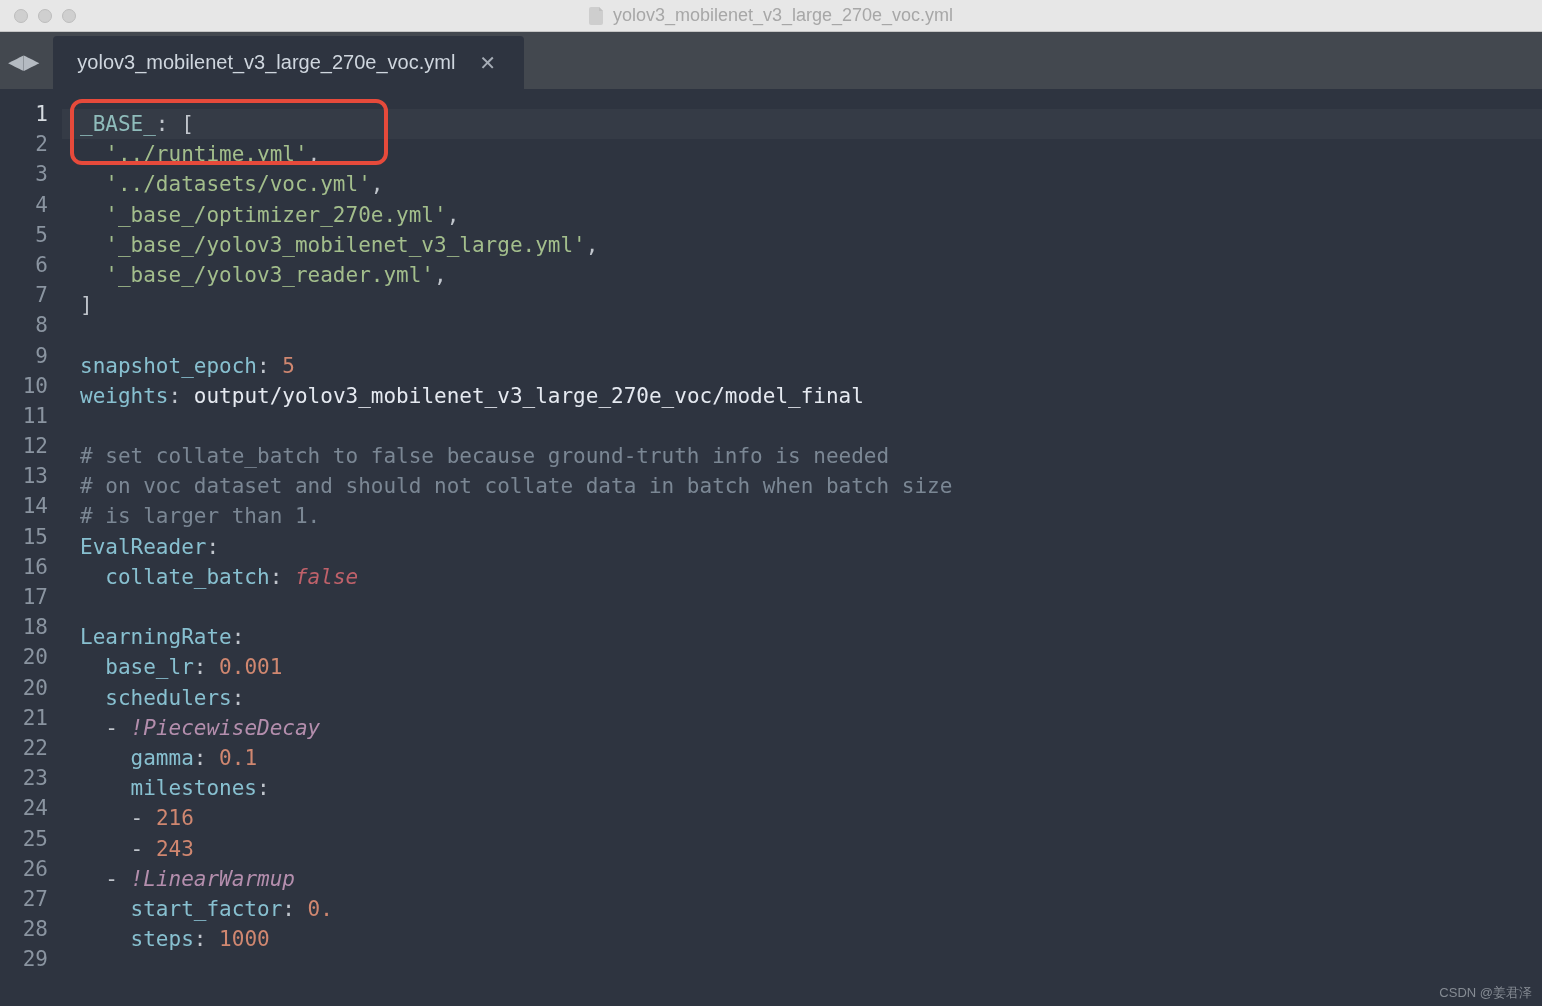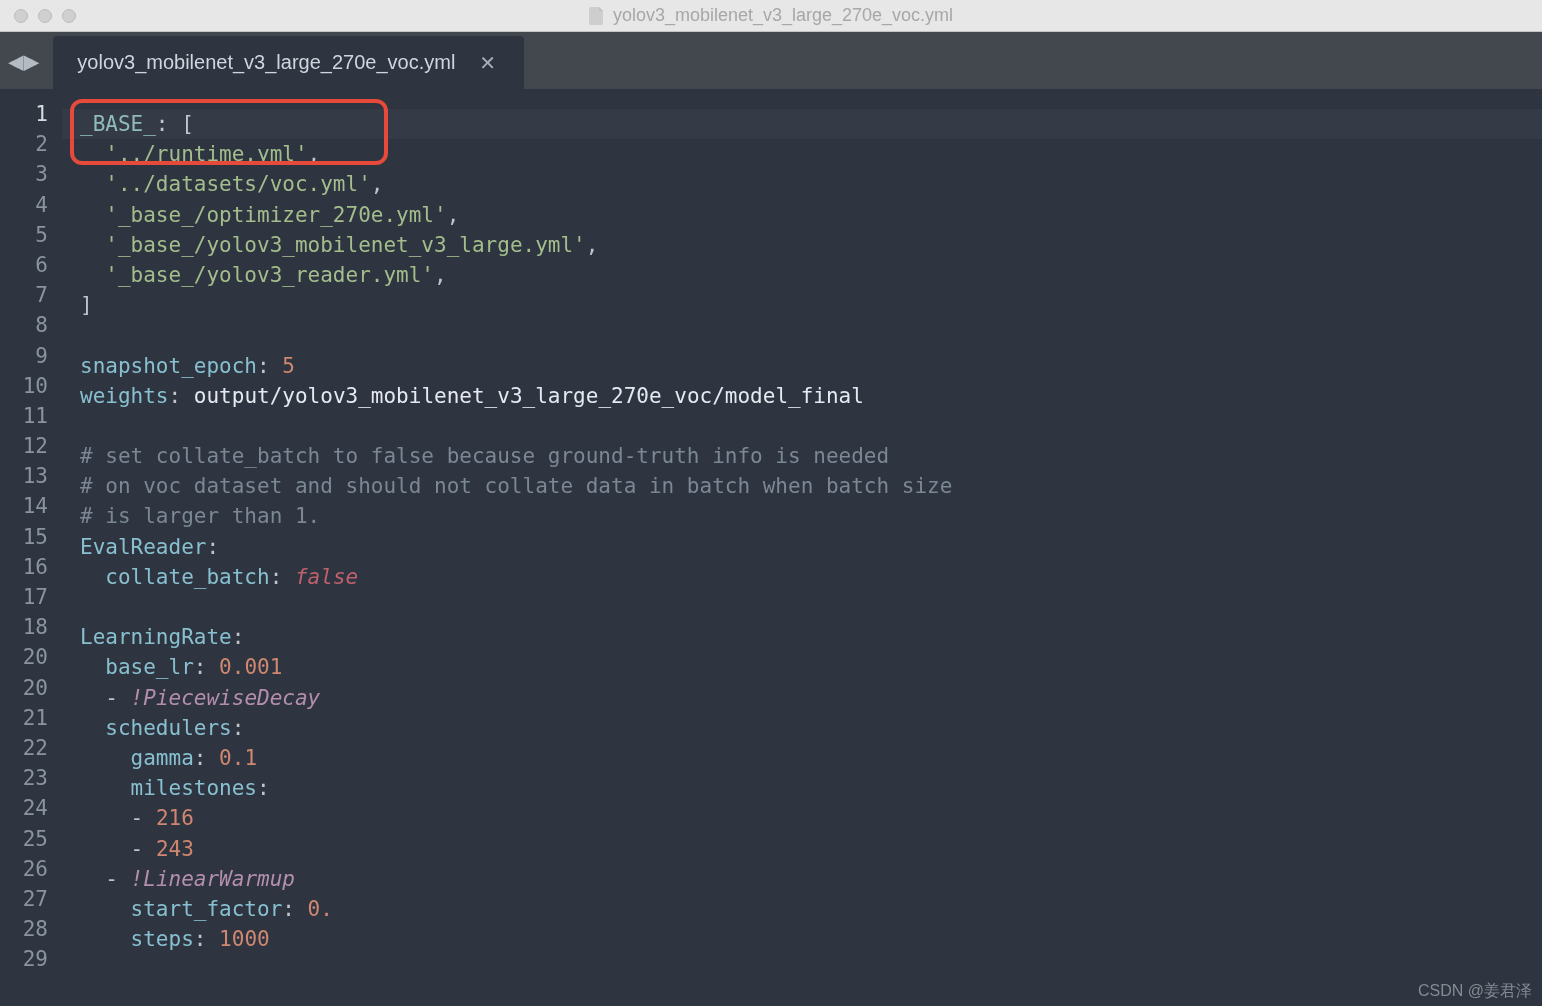--- a/index.html
+++ b/index.html
@@ -85,21 +85,21 @@
     left: 70px; top: 99px;
     width: 318px; height: 66px;
     border: 4px solid #e64a3b;
     border-radius: 12px;
     pointer-events: none;
     z-index: 5;
   }
 
   .watermark {
     position: absolute; bottom: 4px; right: 10px;
-    font-family: -apple-system, sans-serif; font-size: 16px;
+    font-family: -apple-system, sans-serif; font-size: 13px;
     color: #858b93;
   }
 </style>
 </head>
 <body>
 
 <div class="titlebar">
   <div class="traffic">
     <div class="dot"></div>
     <div class="dot"></div>
@@ -173,22 +173,22 @@
     <div class="line"><span class="key2">weights</span><span class="punct">: </span><span class="plain">output/yolov3_mobilenet_v3_large_270e_voc/model_final</span></div>
     <div class="line"></div>
     <div class="line"><span class="comment"># set collate_batch to false because ground-truth info is needed</span></div>
     <div class="line"><span class="comment"># on voc dataset and should not collate data in batch when batch size</span></div>
     <div class="line"><span class="comment"># is larger than 1.</span></div>
     <div class="line"><span class="key2">EvalReader</span><span class="punct">:</span></div>
     <div class="line"><span class="guide">  </span><span class="key2">collate_batch</span><span class="punct">: </span><span class="bool">false</span></div>
     <div class="line"></div>
     <div class="line"><span class="key2">LearningRate</span><span class="punct">:</span></div>
     <div class="line"><span class="guide">  </span><span class="key2">base_lr</span><span class="punct">: </span><span class="num">0.001</span></div>
+    <div class="line"><span class="guide">  </span><span class="key2">schedulers</span><span class="punct">:</span></div>
     <div class="line"><span class="guide">  </span><span class="dash">- </span><span class="tag">!PiecewiseDecay</span></div>
-    <div class="line"><span class="guide">  </span><span class="key2">schedulers</span><span class="punct">:</span></div>
     <div class="line"><span class="guide">    </span><span class="key2">gamma</span><span class="punct">: </span><span class="num">0.1</span></div>
     <div class="line"><span class="guide">    </span><span class="key2">milestones</span><span class="punct">:</span></div>
     <div class="line"><span class="guide">    </span><span class="dash">- </span><span class="num">216</span></div>
     <div class="line"><span class="guide">    </span><span class="dash">- </span><span class="num">243</span></div>
     <div class="line"><span class="guide">  </span><span class="dash">- </span><span class="tag">!LinearWarmup</span></div>
     <div class="line"><span class="guide">    </span><span class="key2">start_factor</span><span class="punct">: </span><span class="num">0.</span></div>
     <div class="line"><span class="guide">    </span><span class="key2">steps</span><span class="punct">: </span><span class="num">1000</span></div>
     <div class="line"></div>
   </div>
 </div>

